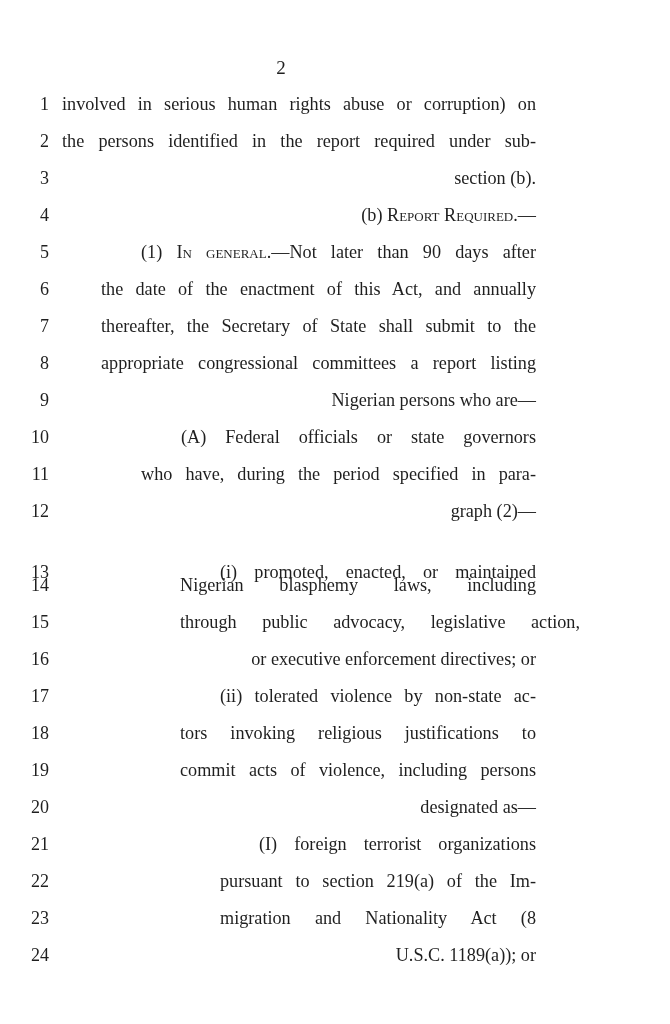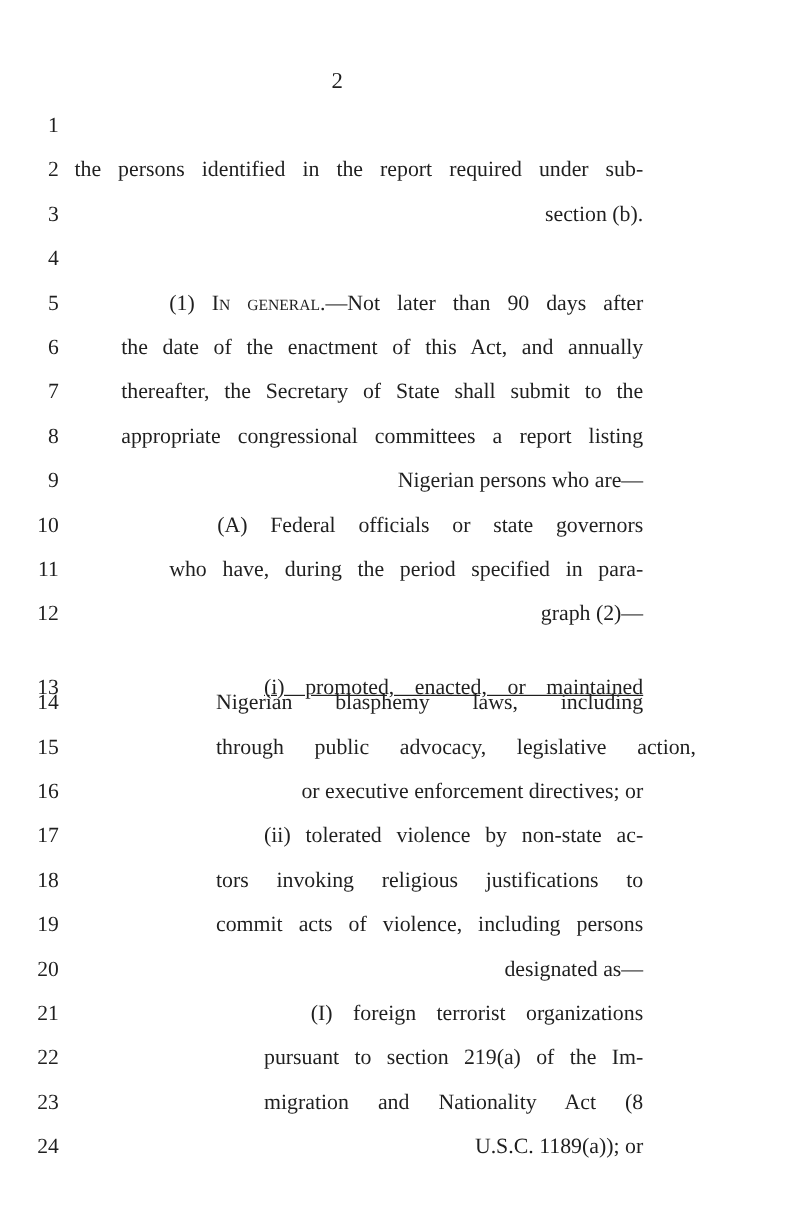--- a/index.html
+++ b/index.html
@@ -58,34 +58,36 @@
 </style>
 </head>
 <body>
 
 <div>
 
   <div class="page-number">2</div>
 
   <div class="bill-line" style="top:90px;">
     <span class="line-num">1</span>
+    <span class="line-text justify" style="left:62px;">involved in serious human rights abuse or corruption) on</span>
   </div>
 
   <div class="bill-line" style="top:127px;">
     <span class="line-num">2</span>
     <span class="line-text justify" style="left:62px;">the persons identified in the report required under sub-</span>
   </div>
 
   <div class="bill-line" style="top:164px;">
     <span class="line-num">3</span>
     <span class="line-text ragged" style="left:62px;">section (b).</span>
   </div>
 
   <div class="bill-line" style="top:201px;">
     <span class="line-num">4</span>
+    <span class="line-text ragged" style="left:101px;"><span>(b) </span><span class="sc">Report Required</span><span>.—</span></span>
   </div>
 
   <div class="bill-line" style="top:238px;">
     <span class="line-num">5</span>
     <span class="line-text justify" style="left:141px;"><span>(1) </span><span class="sc">In general</span><span>.—Not later than 90 days after</span></span>
   </div>
 
   <div class="bill-line" style="top:275px;">
     <span class="line-num">6</span>
     <span class="line-text justify" style="left:101px;">the date of the enactment of this Act, and annually</span>
@@ -116,21 +118,21 @@
     <span class="line-text justify" style="left:141px;">who have, during the period specified in para-</span>
   </div>
 
   <div class="bill-line" style="top:497px;">
     <span class="line-num">12</span>
     <span class="line-text ragged" style="left:141px;">graph (2)—</span>
   </div>
 
   <div class="bill-line" style="top:534px;margin-top:24px;">
     <span class="line-num">13</span>
-    <span class="line-text justify" style="left:220px;text-decoration:underline;">(i) promoted, enacted, or maintained</span>
+    <span class="line-text justify" style="left:220px;">(i) promoted, enacted, or maintained</span>
   </div>
 
   <div class="bill-line" style="top:571px;">
     <span class="line-num">14</span>
     <span class="line-text justify" style="left:180px;">Nigerian blasphemy laws, including</span>
   </div>
 
   <div class="bill-line" style="top:608px;padding-left:44px;">
     <span class="line-num">15</span>
     <span class="line-text justify" style="left:180px;">through public advocacy, legislative action,</span>

